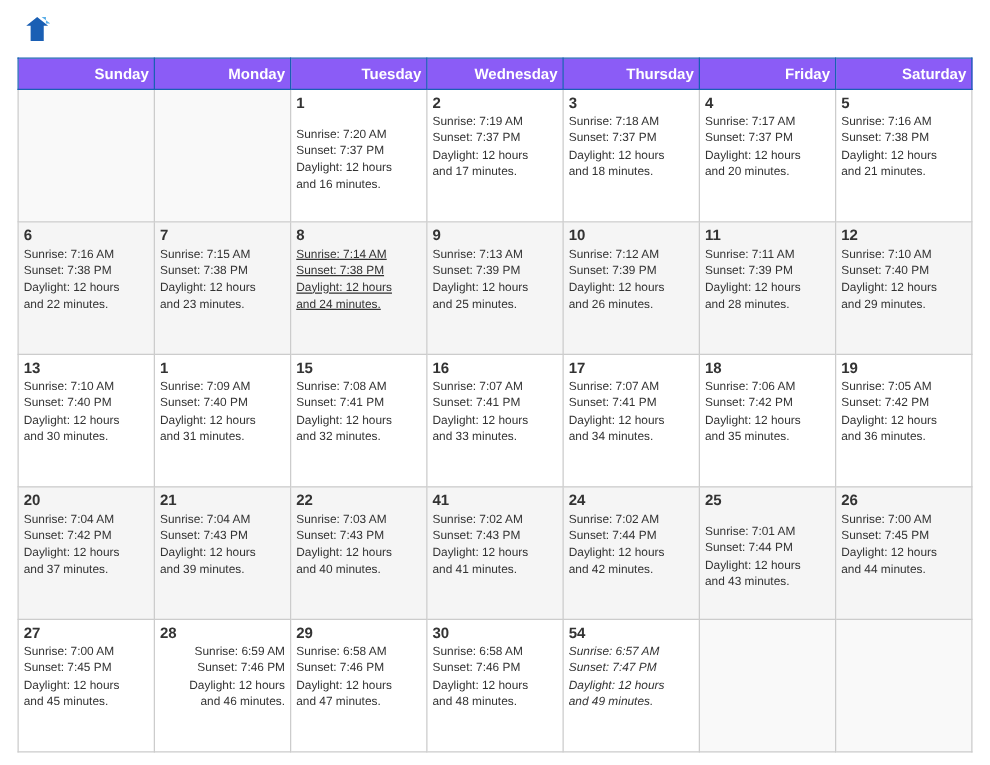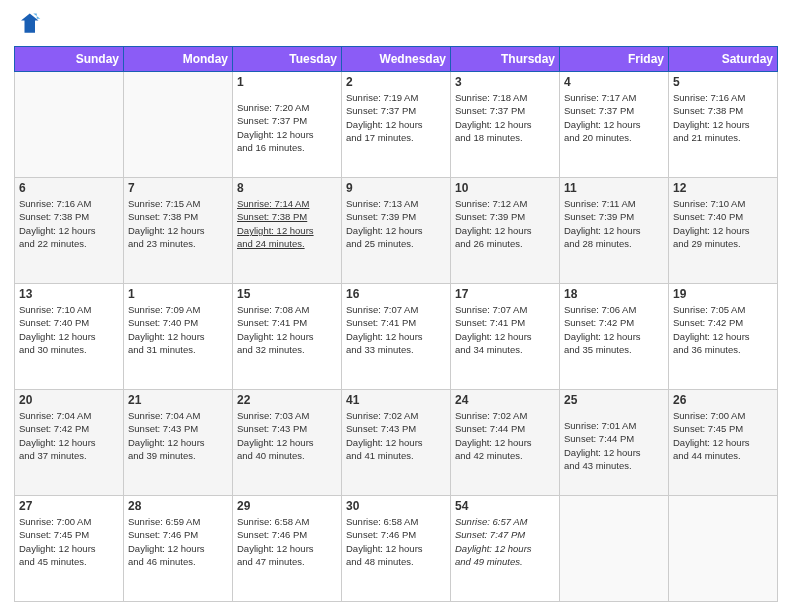--- a/index.html
+++ b/index.html
@@ -328,21 +328,21 @@
         <tr>
           <td>
             <span class="day-num">27</span>
             <div class="day-info" style="white-space: pre-line;">Sunrise: 7:00 AM
 Sunset: 7:45 PM
 Daylight: 12 hours
 and 45 minutes.</div>
           </td>
           <td>
             <span class="day-num">28</span>
-            <div class="day-info" style="white-space: pre-line;">Sunrise: 6:59 AM
+            <div class="day-info" style="white-space: pre-line; text-align: right;">Sunrise: 6:59 AM
 Sunset: 7:46 PM
 Daylight: 12 hours
 and 46 minutes.</div>
           </td>
           <td>
             <span class="day-num">29</span>
             <div class="day-info" style="white-space: pre-line;">Sunrise: 6:58 AM
 Sunset: 7:46 PM
 Daylight: 12 hours
 and 47 minutes.</div>

